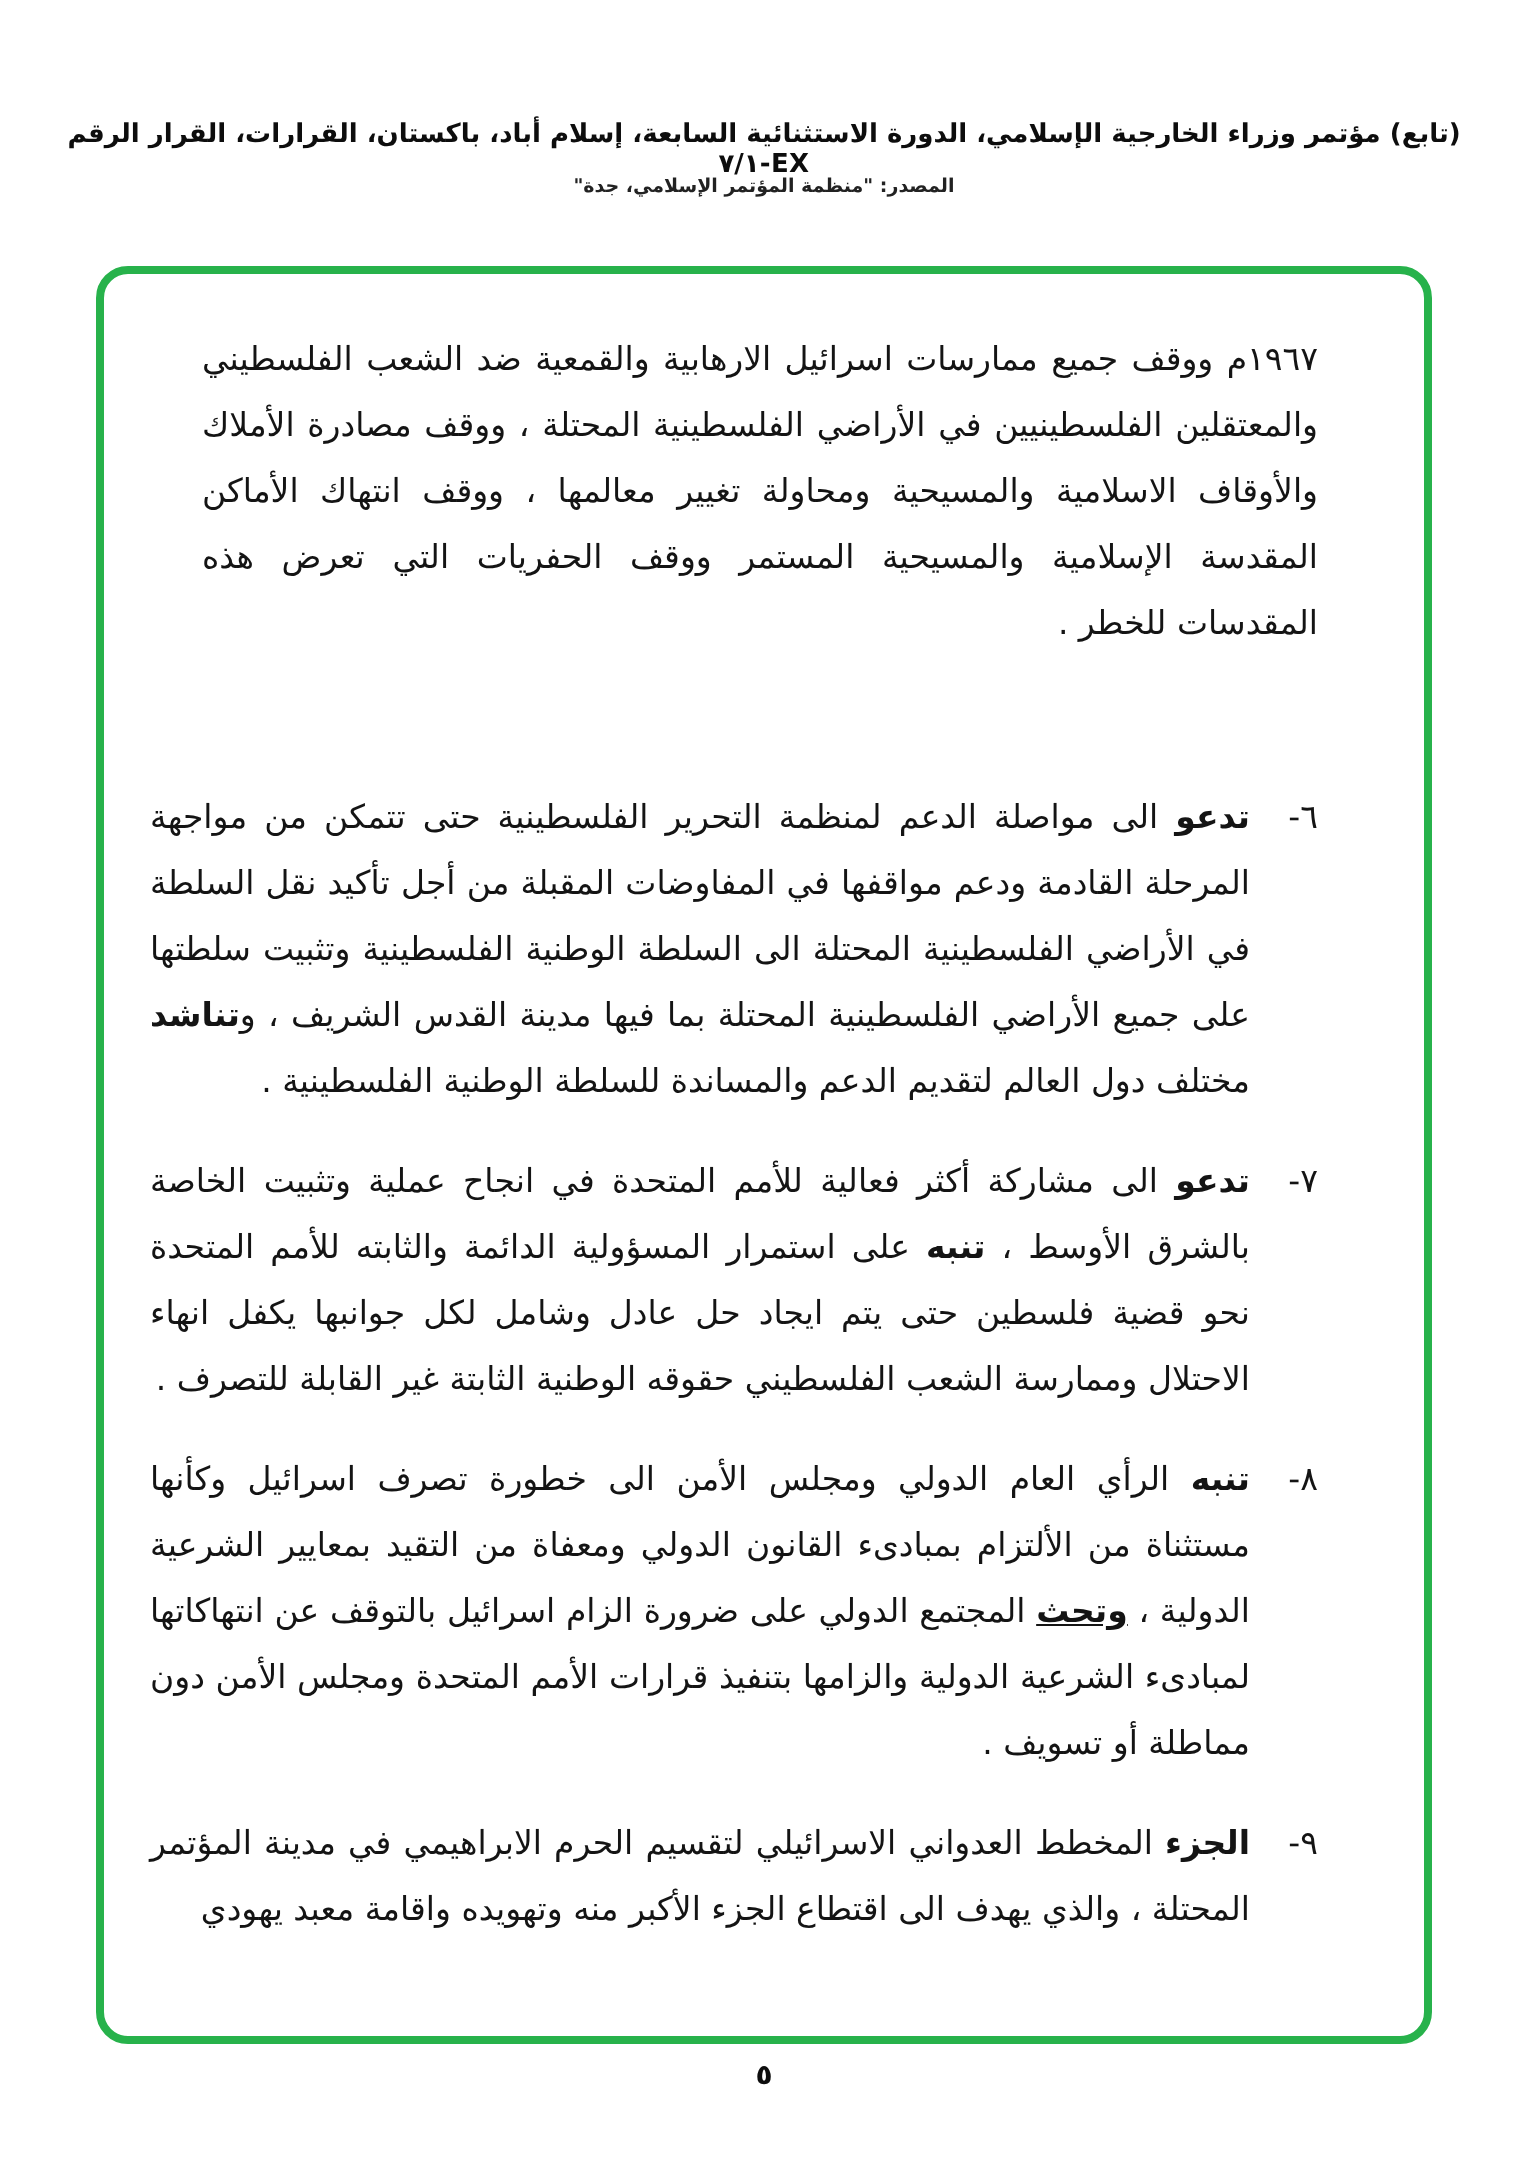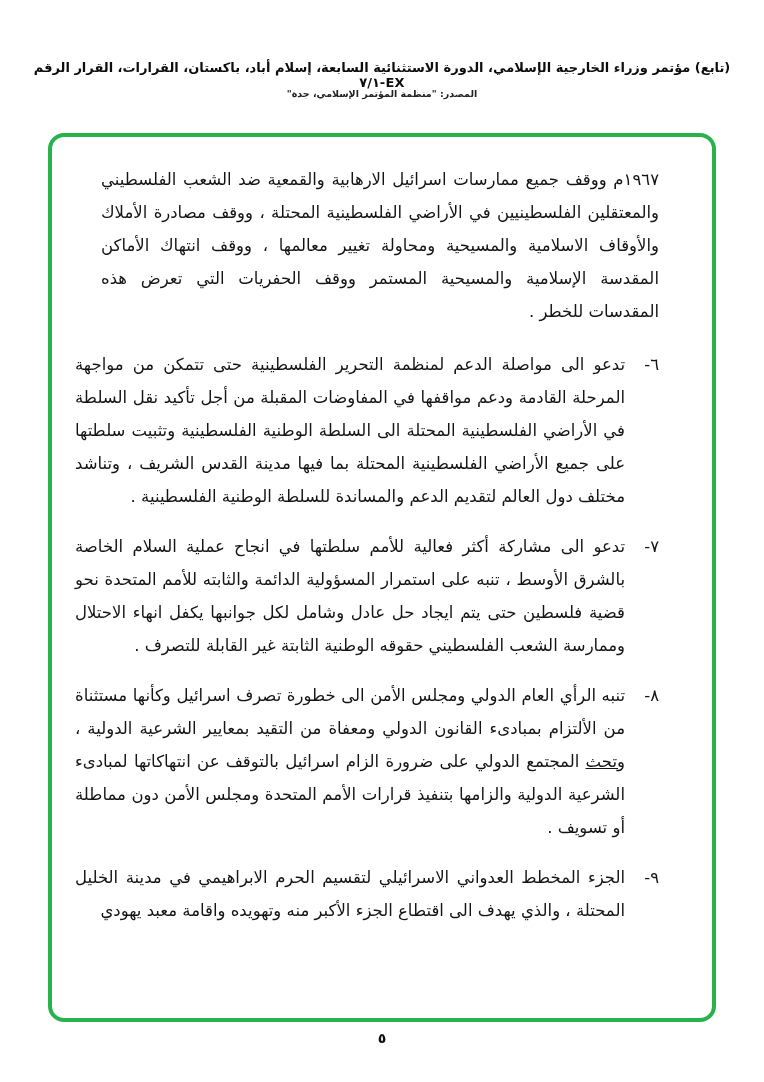--- a/index.html
+++ b/index.html
@@ -57,40 +57,40 @@
     width: 584px;
     direction: rtl;
     text-align: justify;
     font-size: 16.5px;
     line-height: 33px;
     color: #141414;
   }
 
   .intro {
     margin-left: 26px;      
-    margin-bottom: 20px;
+    margin-bottom: 64px;
   }
 
   .item {
     display: flex;
     margin-bottom: 17px;
   }
 
   .marker {
     flex: 0 0 34px;
     font-size: 16.5px;
     color: #141414;
   }
 
   .item-text {
     flex: 1 1 auto;
     text-align: justify;
   }
 
-  .b { font-weight: normal; }
+  .b { font-weight: bold; }
   .u { text-decoration: underline; }
 
   .page-number {
     position: absolute;
     bottom: 26px;
     left: 0;
     right: 0;
     text-align: center;
     font-weight: bold;
     font-size: 14px;
@@ -111,28 +111,28 @@
   <div class="doc-content">
     <p class="intro">١٩٦٧م ووقف جميع ممارسات اسرائيل الارهابية والقمعية ضد الشعب الفلسطيني والمعتقلين الفلسطينيين في الأراضي الفلسطينية المحتلة ، ووقف مصادرة الأملاك والأوقاف الاسلامية والمسيحية ومحاولة تغيير معالمها ، ووقف انتهاك الأماكن المقدسة الإسلامية والمسيحية المستمر ووقف الحفريات التي تعرض هذه المقدسات للخطر .</p>
 
     <div>
         <div class="item">
           <span class="marker">٦-</span>
           <p class="item-text"><span class="b">تدعو</span><span> الى مواصلة الدعم لمنظمة التحرير الفلسطينية حتى تتمكن من مواجهة المرحلة القادمة ودعم مواقفها في المفاوضات المقبلة من أجل تأكيد نقل السلطة في الأراضي الفلسطينية المحتلة الى السلطة الوطنية الفلسطينية وتثبيت سلطتها على جميع الأراضي الفلسطينية المحتلة بما فيها مدينة القدس الشريف ، و</span><span class="b">تناشد</span><span> مختلف دول العالم لتقديم الدعم والمساندة للسلطة الوطنية الفلسطينية .</span></p>
         </div>
         <div class="item">
           <span class="marker">٧-</span>
-          <p class="item-text"><span class="b">تدعو</span><span> الى مشاركة أكثر فعالية للأمم سلطتها في انجاح عملية السلام الخاصة بالشرق الأوسط ، </span><span class="b">تنبه</span><span> على استمرار المسؤولية الدائمة والثابته للأمم المتحدة نحو قضية فلسطين حتى يتم ايجاد حل عادل وشامل لكل جوانبها يكفل انهاء الاحتلال وممارسة الشعب الفلسطيني حقوقه الوطنية الثابتة غير القابلة للتصرف .</span></p>
+          <p class="item-text"><span class="b">تدعو</span><span> الى مشاركة أكثر فعالية للأمم المتحدة في انجاح عملية وتثبيت الخاصة بالشرق الأوسط ، </span><span class="b">تنبه</span><span> على استمرار المسؤولية الدائمة والثابته للأمم المتحدة نحو قضية فلسطين حتى يتم ايجاد حل عادل وشامل لكل جوانبها يكفل انهاء الاحتلال وممارسة الشعب الفلسطيني حقوقه الوطنية الثابتة غير القابلة للتصرف .</span></p>
         </div>
         <div class="item">
           <span class="marker">٨-</span>
           <p class="item-text"><span class="b">تنبه</span><span> الرأي العام الدولي ومجلس الأمن الى خطورة تصرف اسرائيل وكأنها مستثناة من الألتزام بمبادىء القانون الدولي ومعفاة من التقيد بمعايير الشرعية الدولية ، </span><span class="b u">وتحث</span><span> المجتمع الدولي على ضرورة الزام اسرائيل بالتوقف عن انتهاكاتها لمبادىء الشرعية الدولية والزامها بتنفيذ قرارات الأمم المتحدة ومجلس الأمن دون مماطلة أو تسويف .</span></p>
         </div>
         <div class="item">
           <span class="marker">٩-</span>
-          <p class="item-text"><span class="b">الجزء</span><span> المخطط العدواني الاسرائيلي لتقسيم الحرم الابراهيمي في مدينة الخليل المحتلة ، والذي يهدف الى اقتطاع الجزء الأكبر منه وتهويده واقامة معبد يهودي</span></p>
+          <p class="item-text"><span class="b">الجزء</span><span> المخطط العدواني الاسرائيلي لتقسيم الحرم الابراهيمي في مدينة المؤتمر المحتلة ، والذي يهدف الى اقتطاع الجزء الأكبر منه وتهويده واقامة معبد يهودي</span></p>
         </div>
       </div>
   </div>
 
   <div class="page-number">٥</div>
 
 </div>
 
 </body></html>

